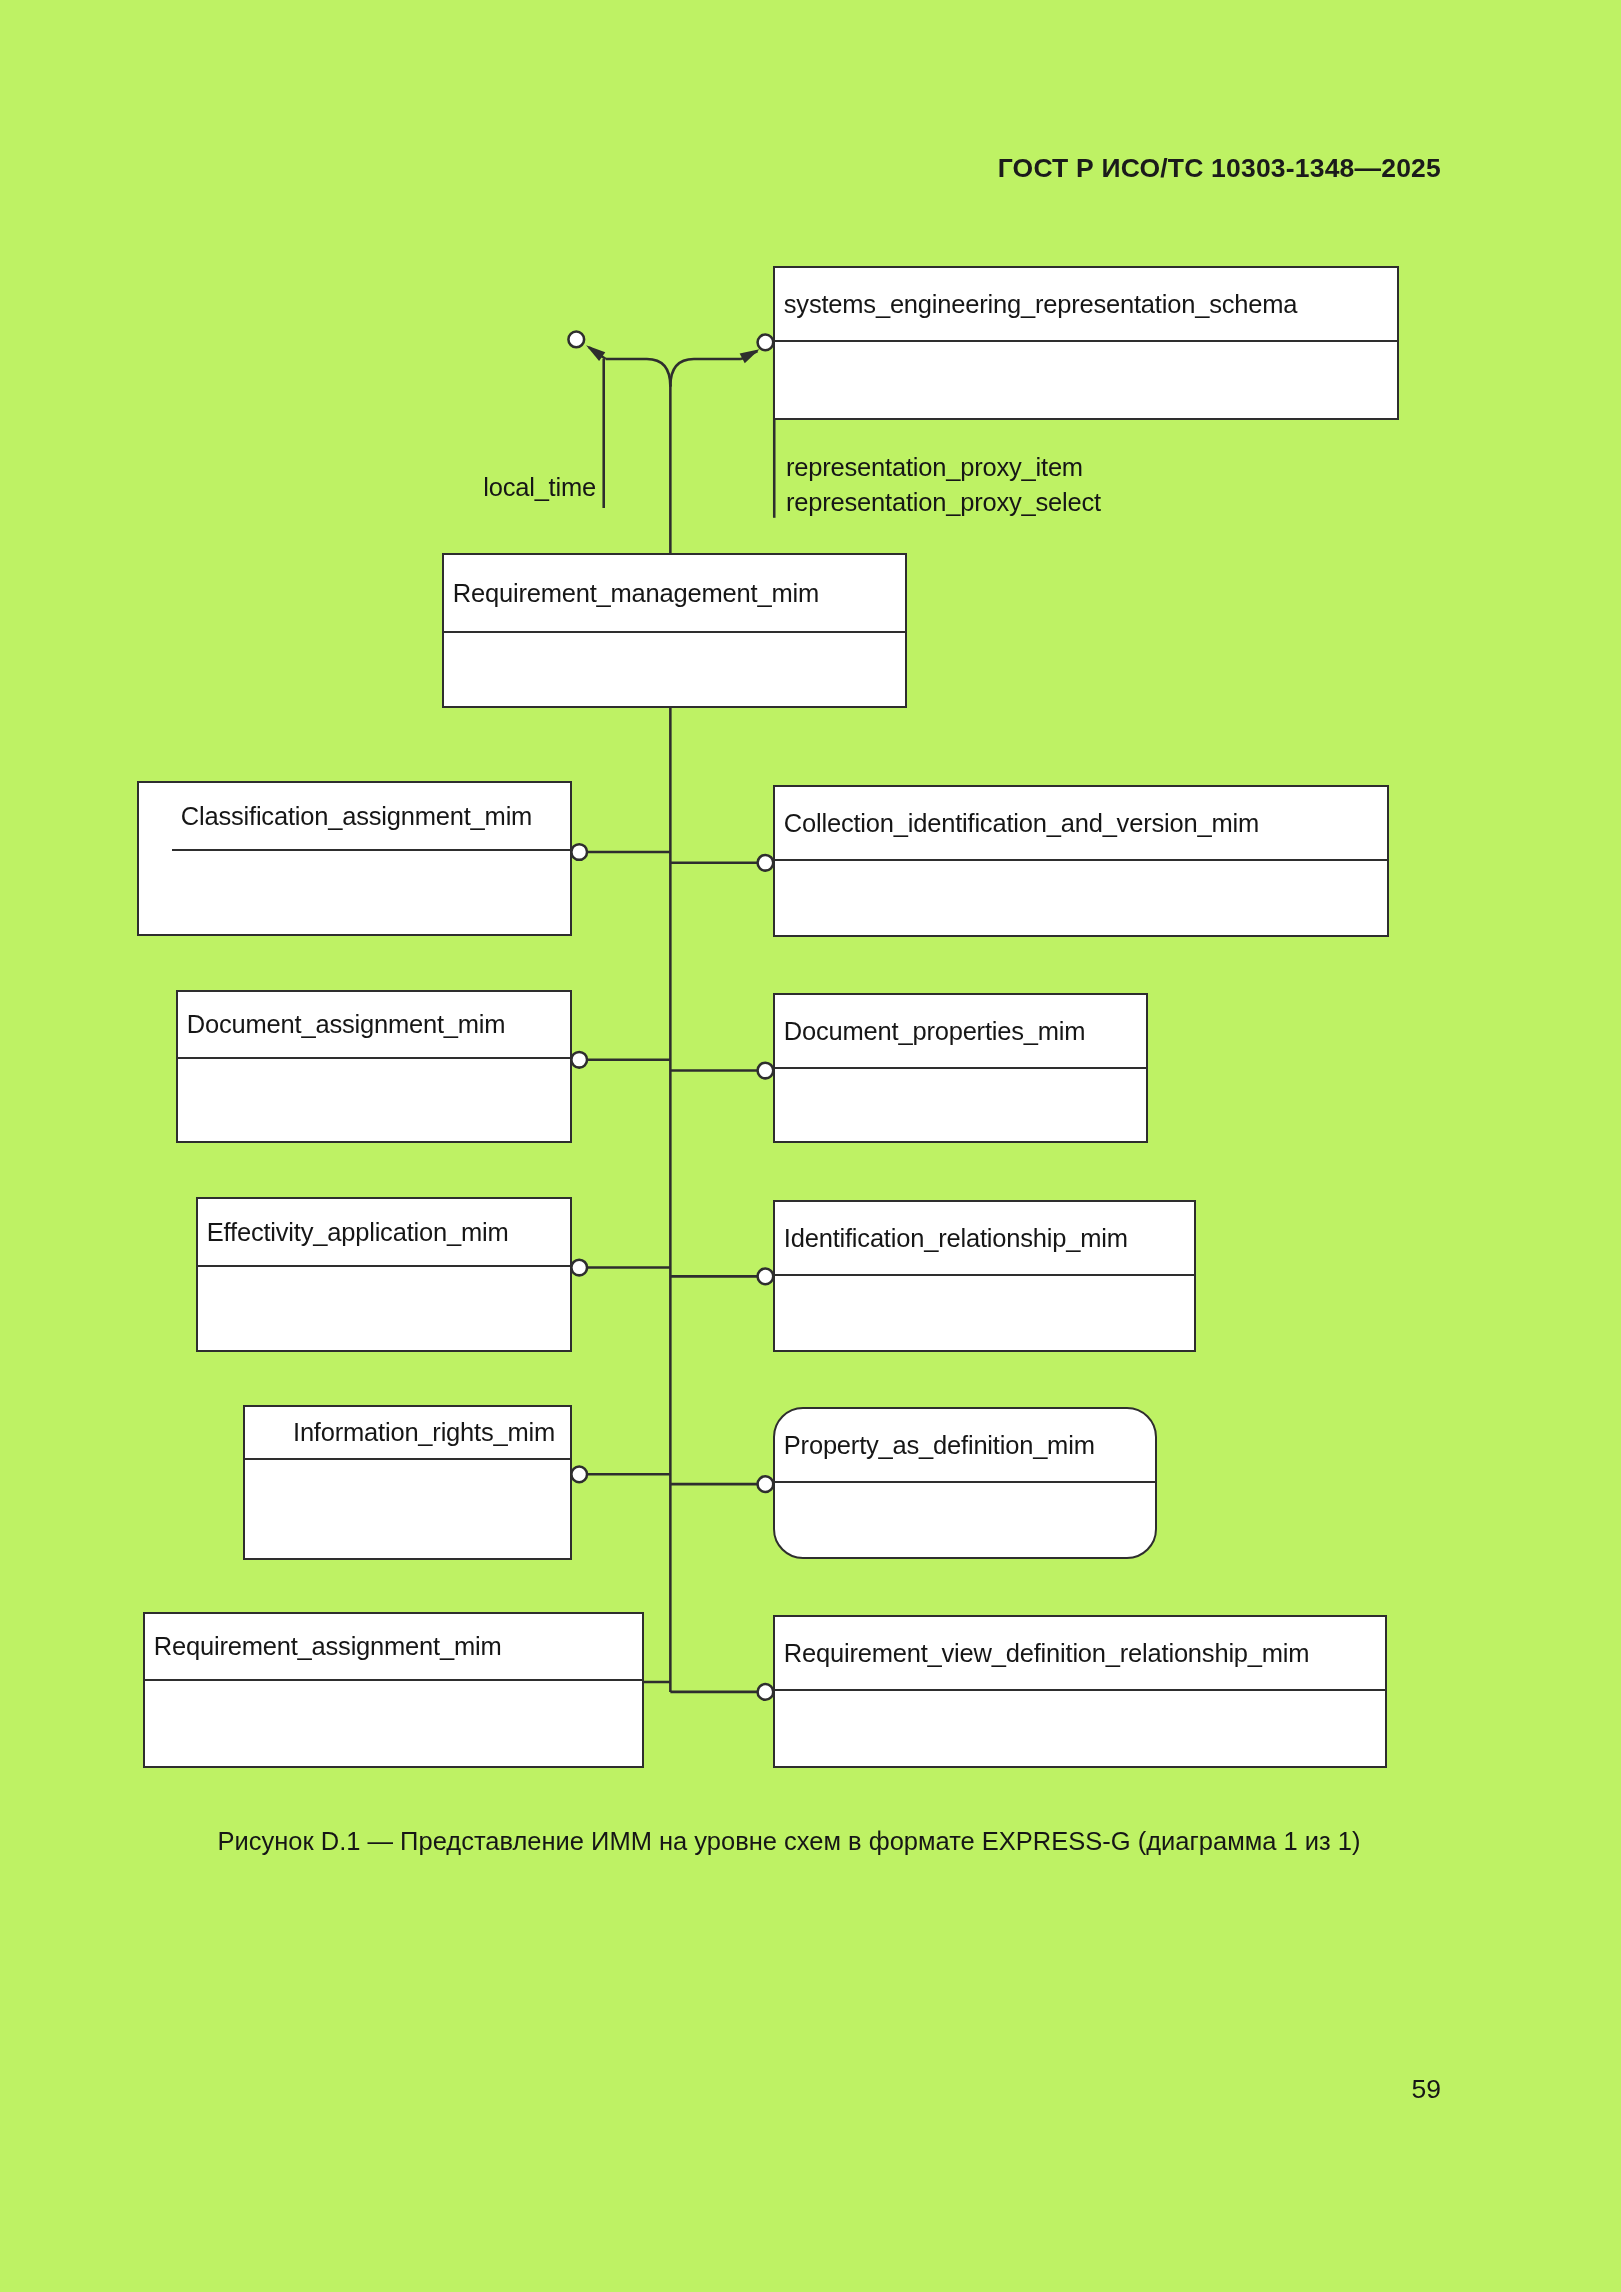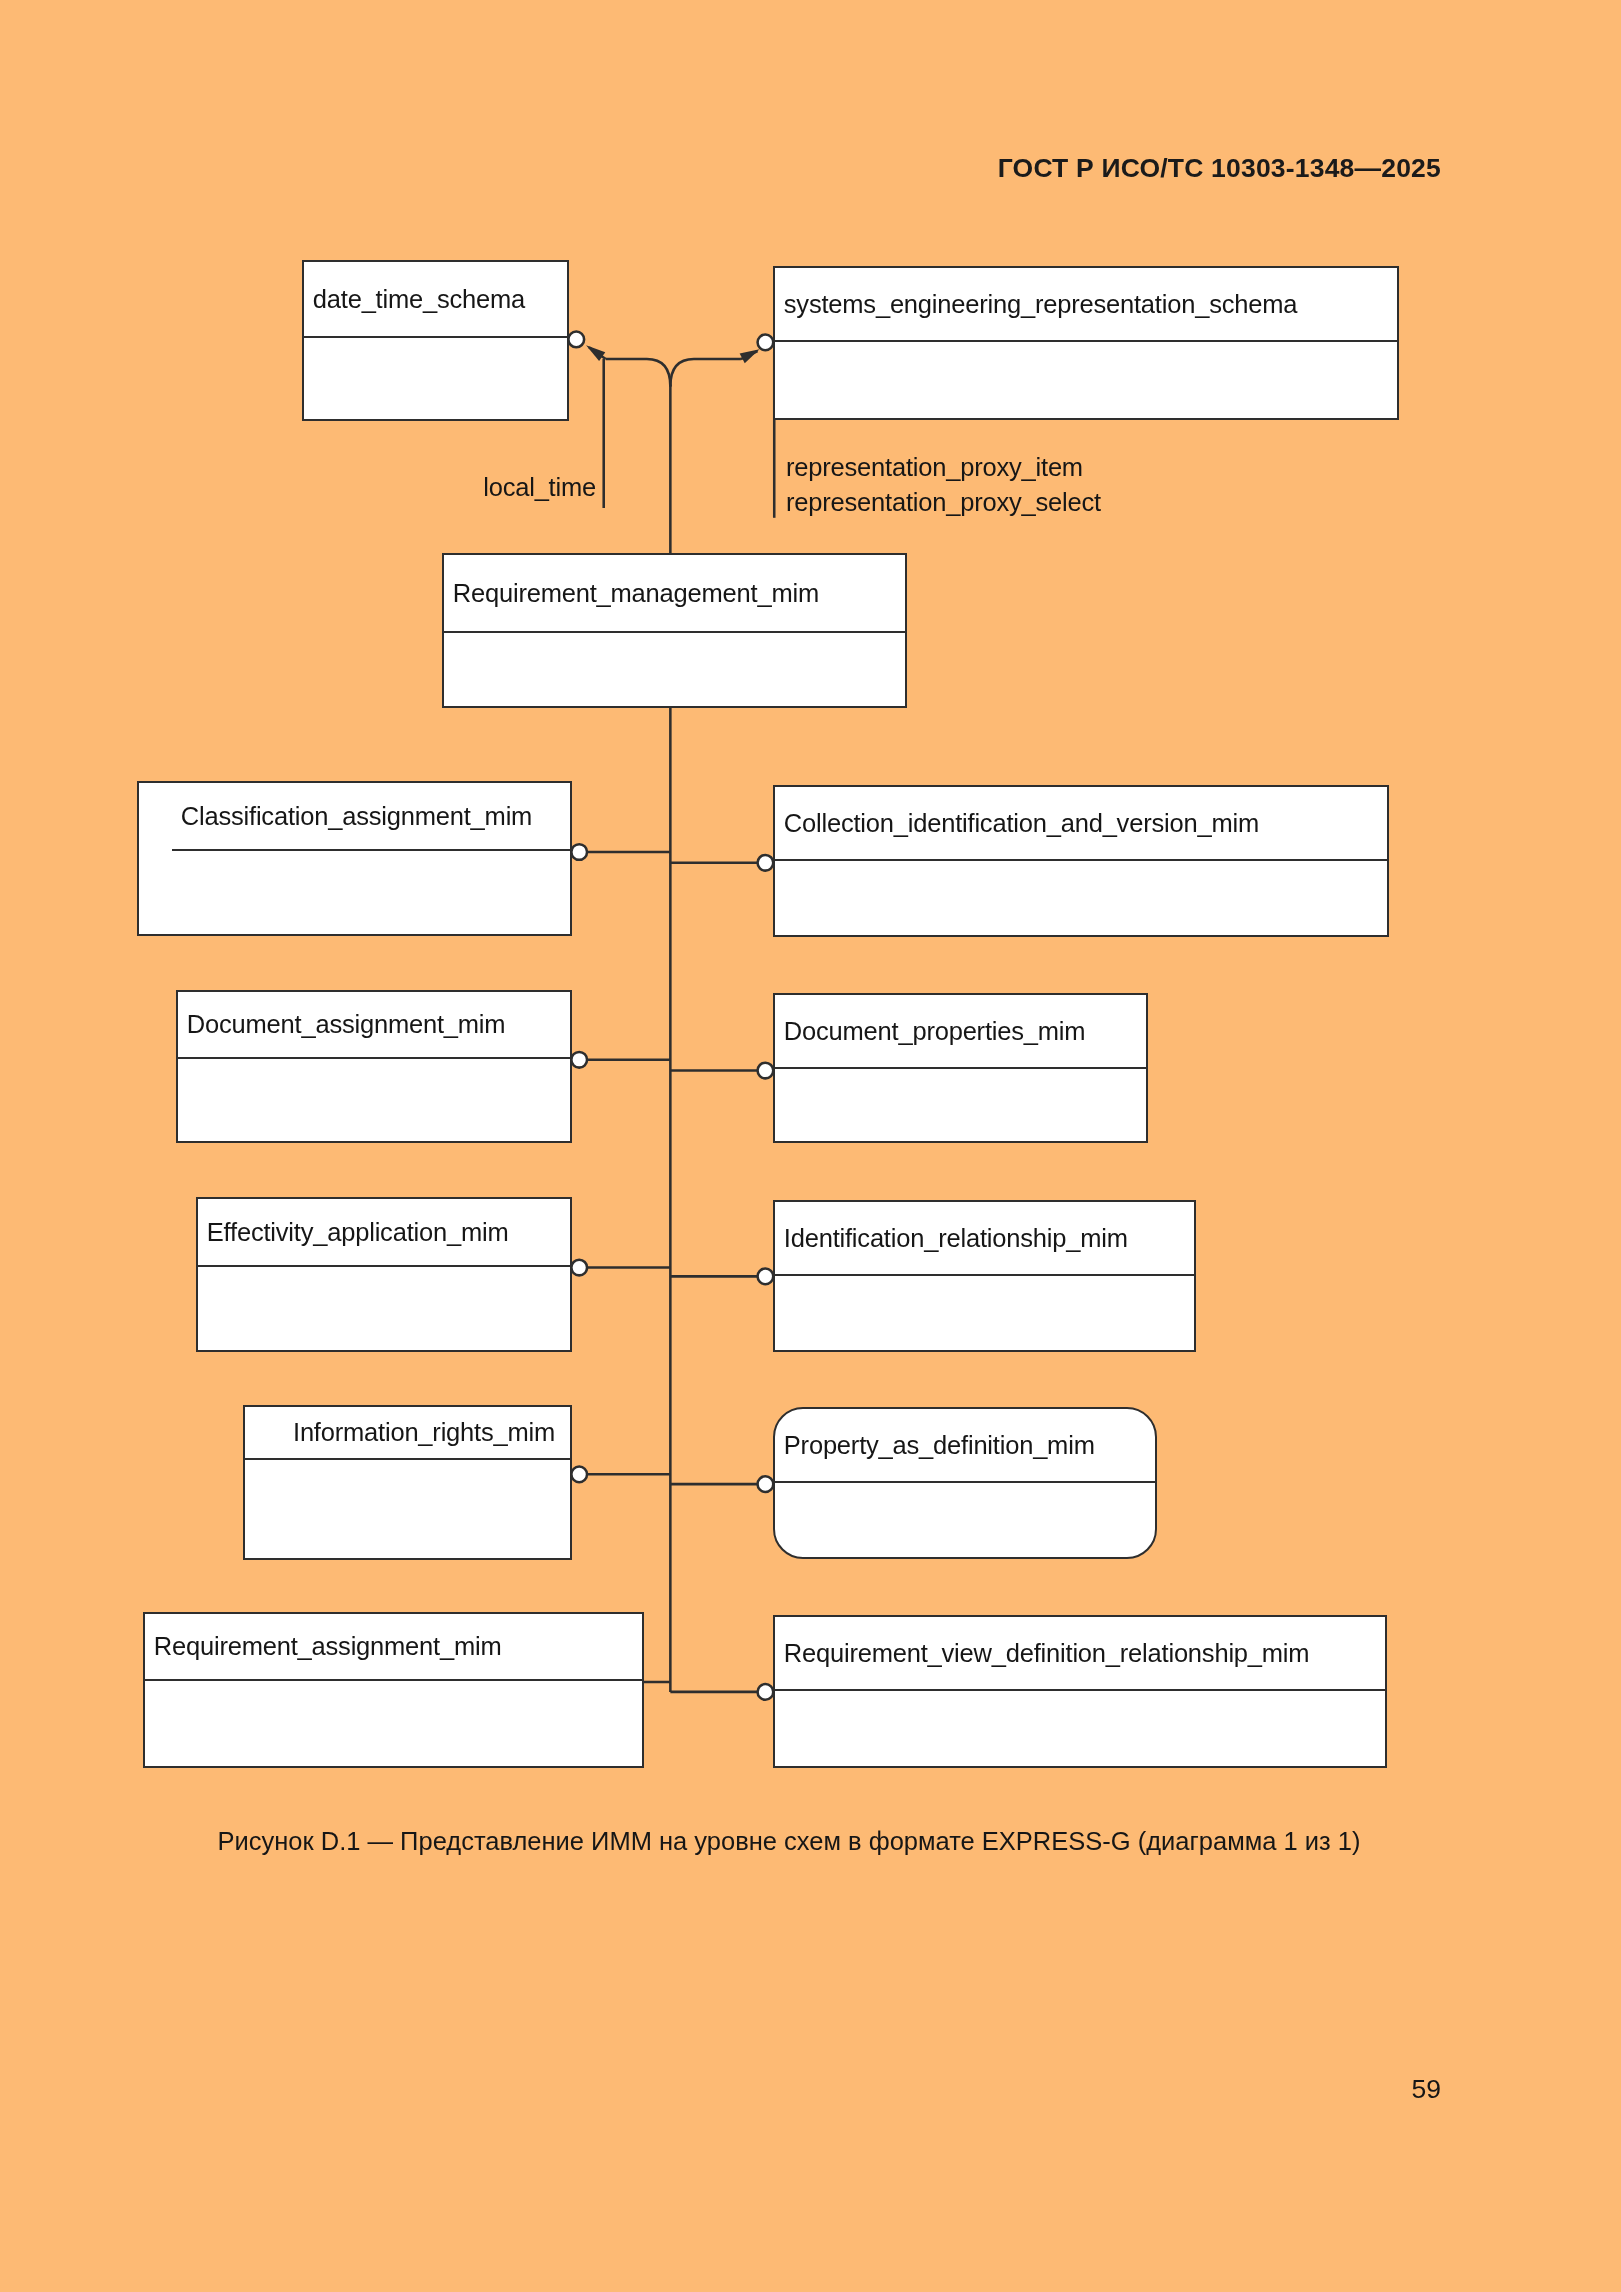--- a/index.html
+++ b/index.html
@@ -1,17 +1,17 @@
 <!DOCTYPE html>
 <html><head>
 <meta charset="utf-8">
 <style>
   html,body{margin:0;padding:0;background:#ffffff;}
   .page{
-    position:relative;width:1621px;height:2293px;background:#fdba74;
+    position:relative;width:1621px;height:2293px;background:#bef264;
     font-family:"Liberation Sans",sans-serif;color:#1b1b1b;overflow:hidden;
   }
   .hdr{
     position:absolute;left:784px;top:153px;width:657px;text-align:right;
     font-size:26.5px;font-weight:bold;letter-spacing:0.2px;
   }
   .conn{position:absolute;left:0;top:0;z-index:1;}
   .box{
     position:absolute;box-sizing:border-box;border:2.9px solid #2e2e2e;
     background:#ffffff;z-index:2;
@@ -79,26 +79,20 @@
       <circle cx="781" cy="1514" r="8"></circle>
       <circle cx="591" cy="1716" r="8"></circle>
       <circle cx="781" cy="1726" r="8"></circle>
     </g>
     <g fill="#2e2e2e" stroke="none">
       <polygon points="598,352 617.6,359 611.3,368"></polygon>
       <polygon points="775,356 759.9,370.2 754.7,360.4"></polygon>
     </g>
   </svg>
 
-  <div class="box" style="left:302px;top:260px;width:267px;height:161px;">
-    <div class="box-title" style="height:76px;">
-      <span>date_time_schema</span>
-    </div>
-    <div class="box-body"></div>
-  </div>
 
   <div class="box" style="left:773px;top:266px;width:626px;height:154px;">
     <div class="box-title" style="height:74px;">
       <span>systems_engineering_representation_schema</span>
     </div>
     <div class="box-body"></div>
   </div>
 
   <div class="box" style="left:442px;top:553px;width:465px;height:155px;">
     <div class="box-title" style="height:78px;">

